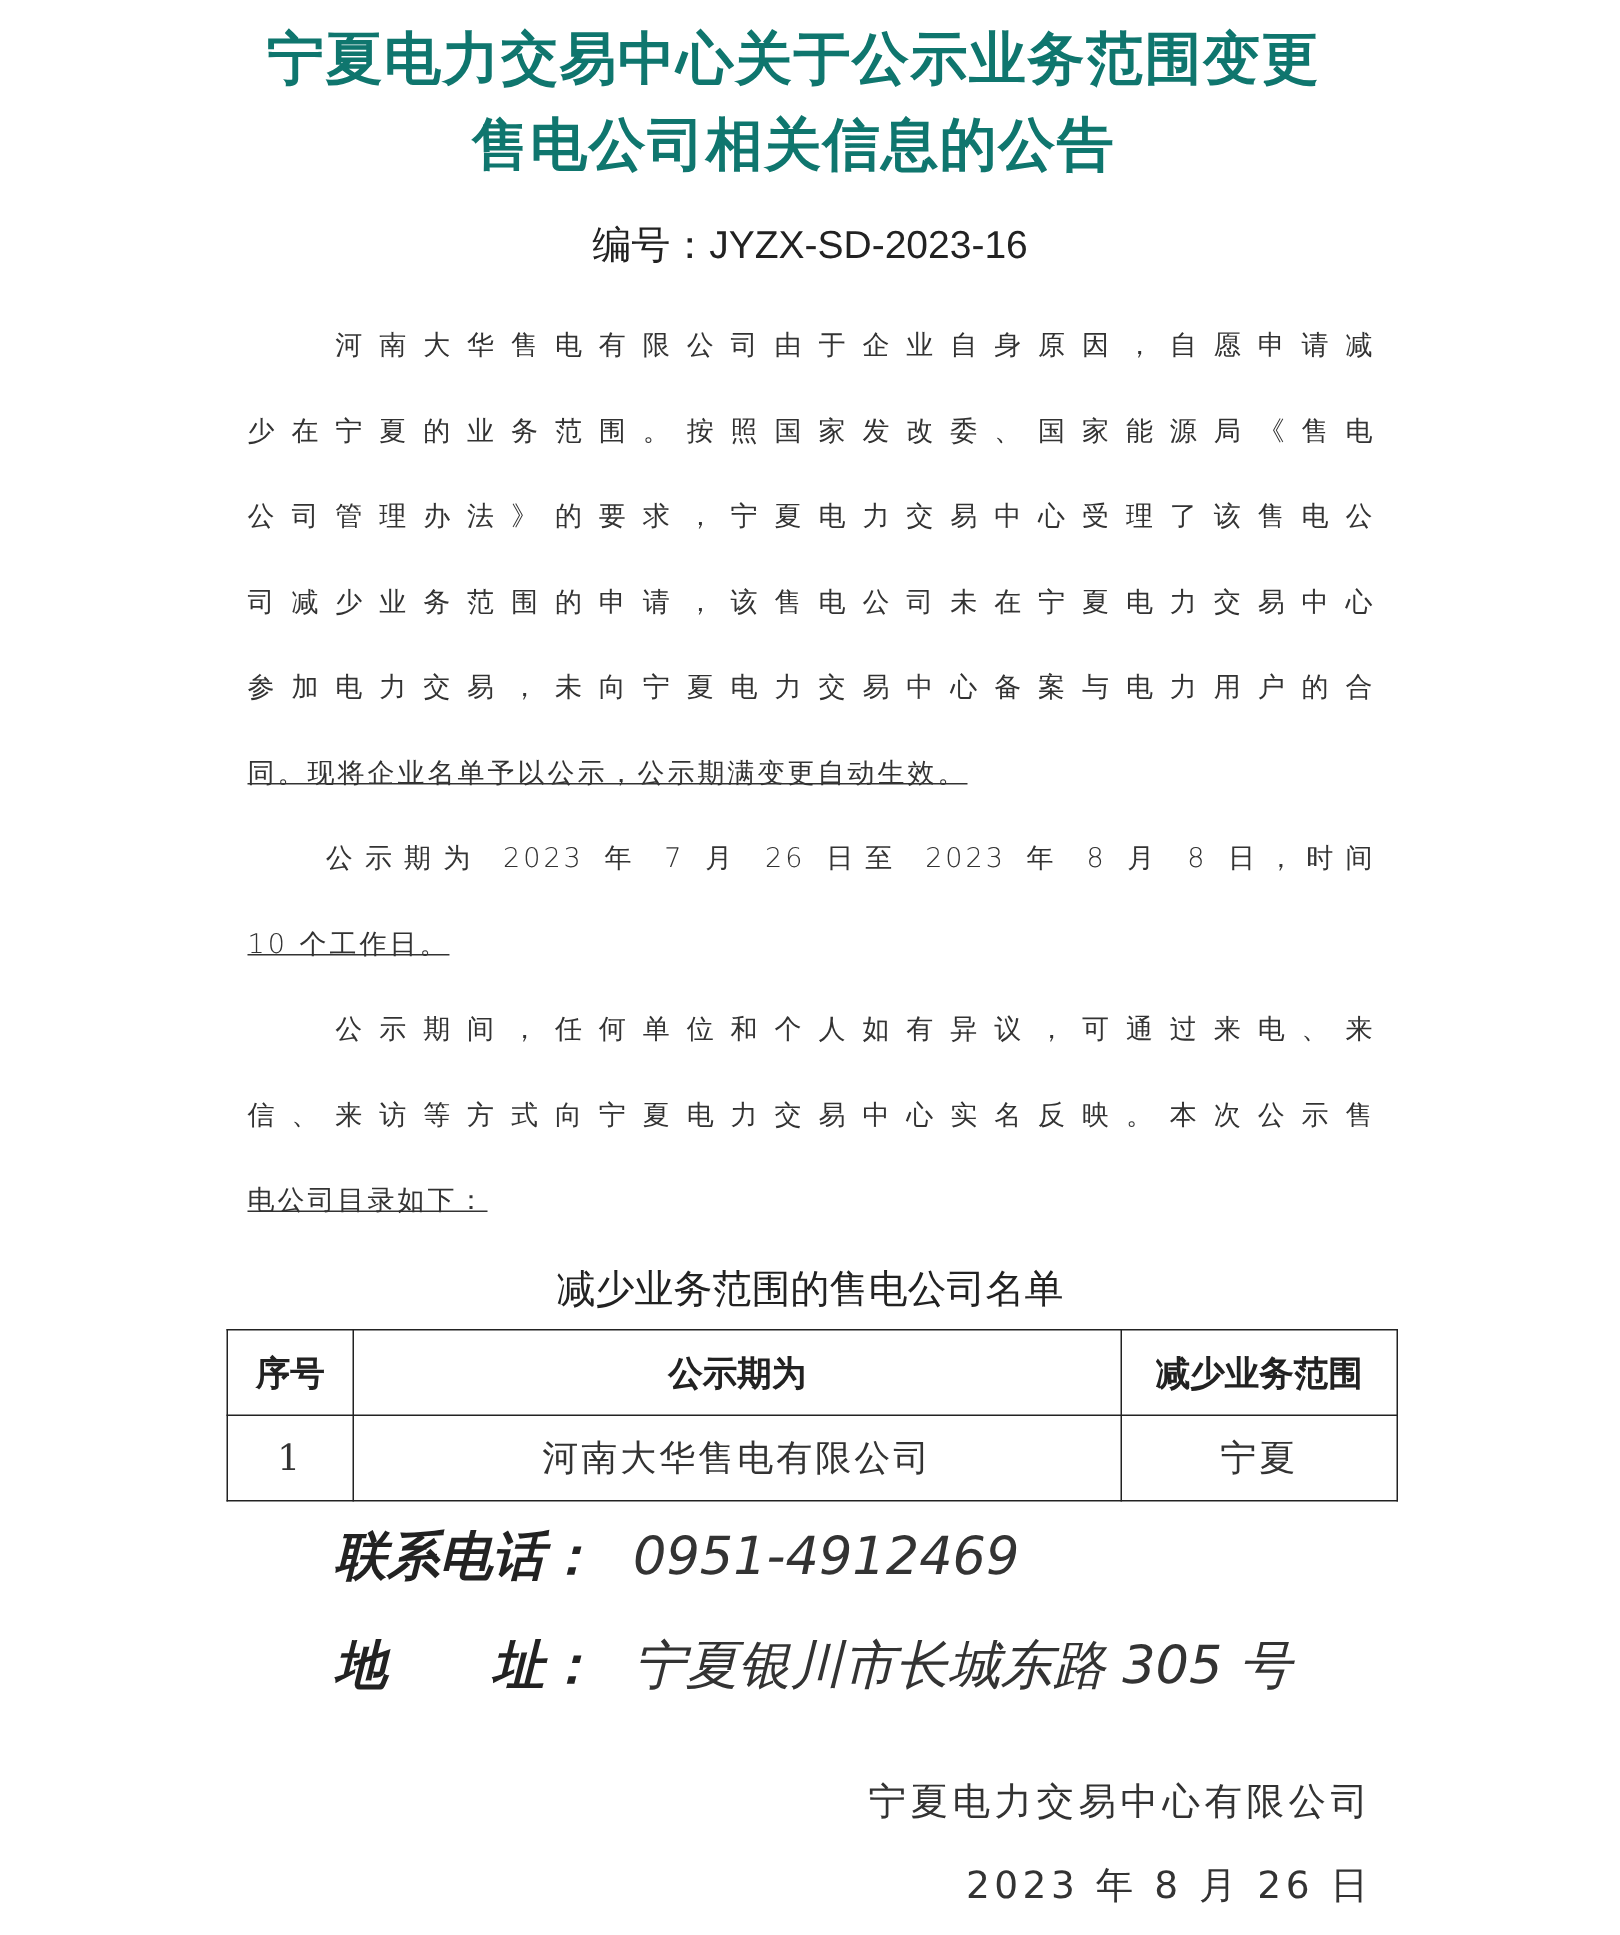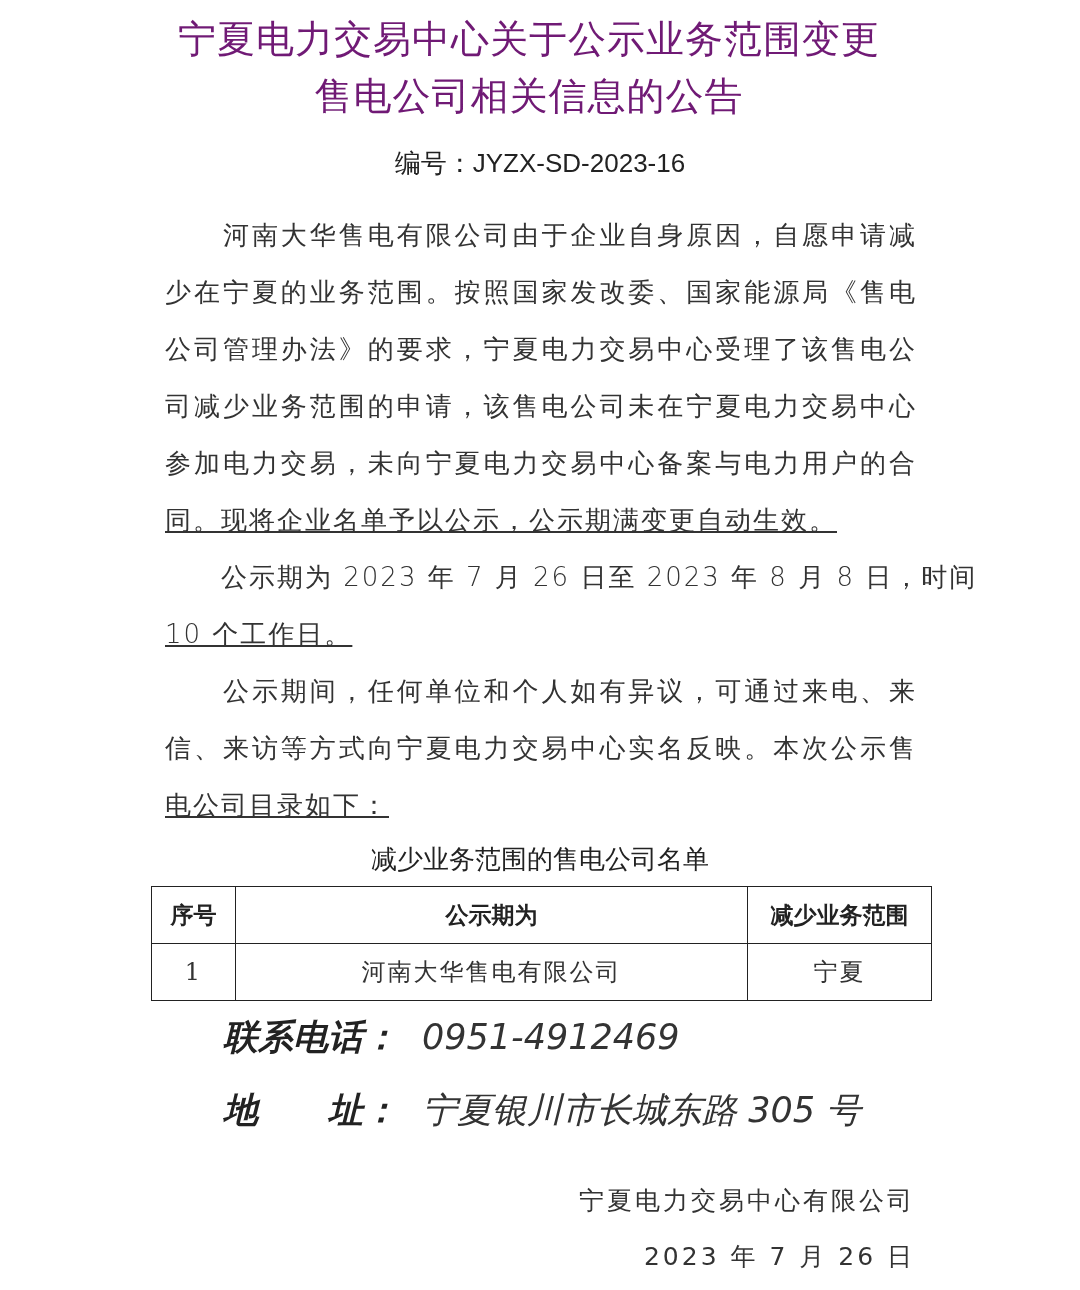--- a/index.html
+++ b/index.html
@@ -4,30 +4,30 @@
   <style>
     html, body { margin: 0; padding: 0; background: #ffffff; }
     body {
       width: 1080px; height: 1290px; position: relative; overflow: hidden;
       font-family: "DejaVu Serif", "Liberation Serif", serif;
       color: #1a1a1a;
     }
     .abs { position: absolute; white-space: nowrap; }
     .title-line {
       left: 0; width: 1058px; text-align: center;
-      font-size: 38px; letter-spacing: 1px; color: #701a75;
-      font-family: "DejaVu Sans", "Liberation Sans", sans-serif; font-weight: normal;
+      font-size: 38px; letter-spacing: 1px; color: #0f766e;
+      font-family: "DejaVu Sans", "Liberation Sans", sans-serif; font-weight: bold;
     }
     .docno {
       left: 0; width: 1080px; text-align: center; font-size: 26px; color: #222;
       font-family: "DejaVu Sans", "Liberation Sans", sans-serif;
     }
     .docno .code { font-family: "Liberation Sans Narrow", "Liberation Sans", sans-serif; letter-spacing: 0px; }
     .para-line {
-      left: 165px; width: 752px; font-size: 26px; color: #333;
+      left: 165px; width: 752px; font-size: 18px; color: #333;
       font-family: "DejaVu Sans", "Liberation Sans", sans-serif; font-weight: 300;
       text-align: justify; text-align-last: justify; letter-spacing: 2px;
     }
     .para-line.last { text-align-last: left; text-decoration: underline; }
     .table-caption {
       left: 0; width: 1080px; text-align: center; font-size: 26px; color: #222;
       font-family: "DejaVu Sans", "Liberation Sans", sans-serif;
     }
     table.company-table {
       position: absolute; left: 151px; top: 886px; width: 780px;
@@ -102,15 +102,15 @@
   </table>
 
   <div class="abs contact" style="top:1014px;">
     <span class="label">联系电话：</span><span class="value">0951-4912469</span>
   </div>
   <div class="abs contact" style="top:1071px;margin-top:16px;">
     <span class="label">地　　址：</span><span class="value">宁夏银川市长城东路 305 号</span>
   </div>
 
   <div class="abs sig" style="top:1184px;">宁夏电力交易中心有限公司</div>
-  <div class="abs sig" style="top:1240px;">2023 年 7 月 26 日</div>
+  <div class="abs sig" style="top:1240px;">2023 年 8 月 26 日</div>
 
 </div>
 
 </body></html>

